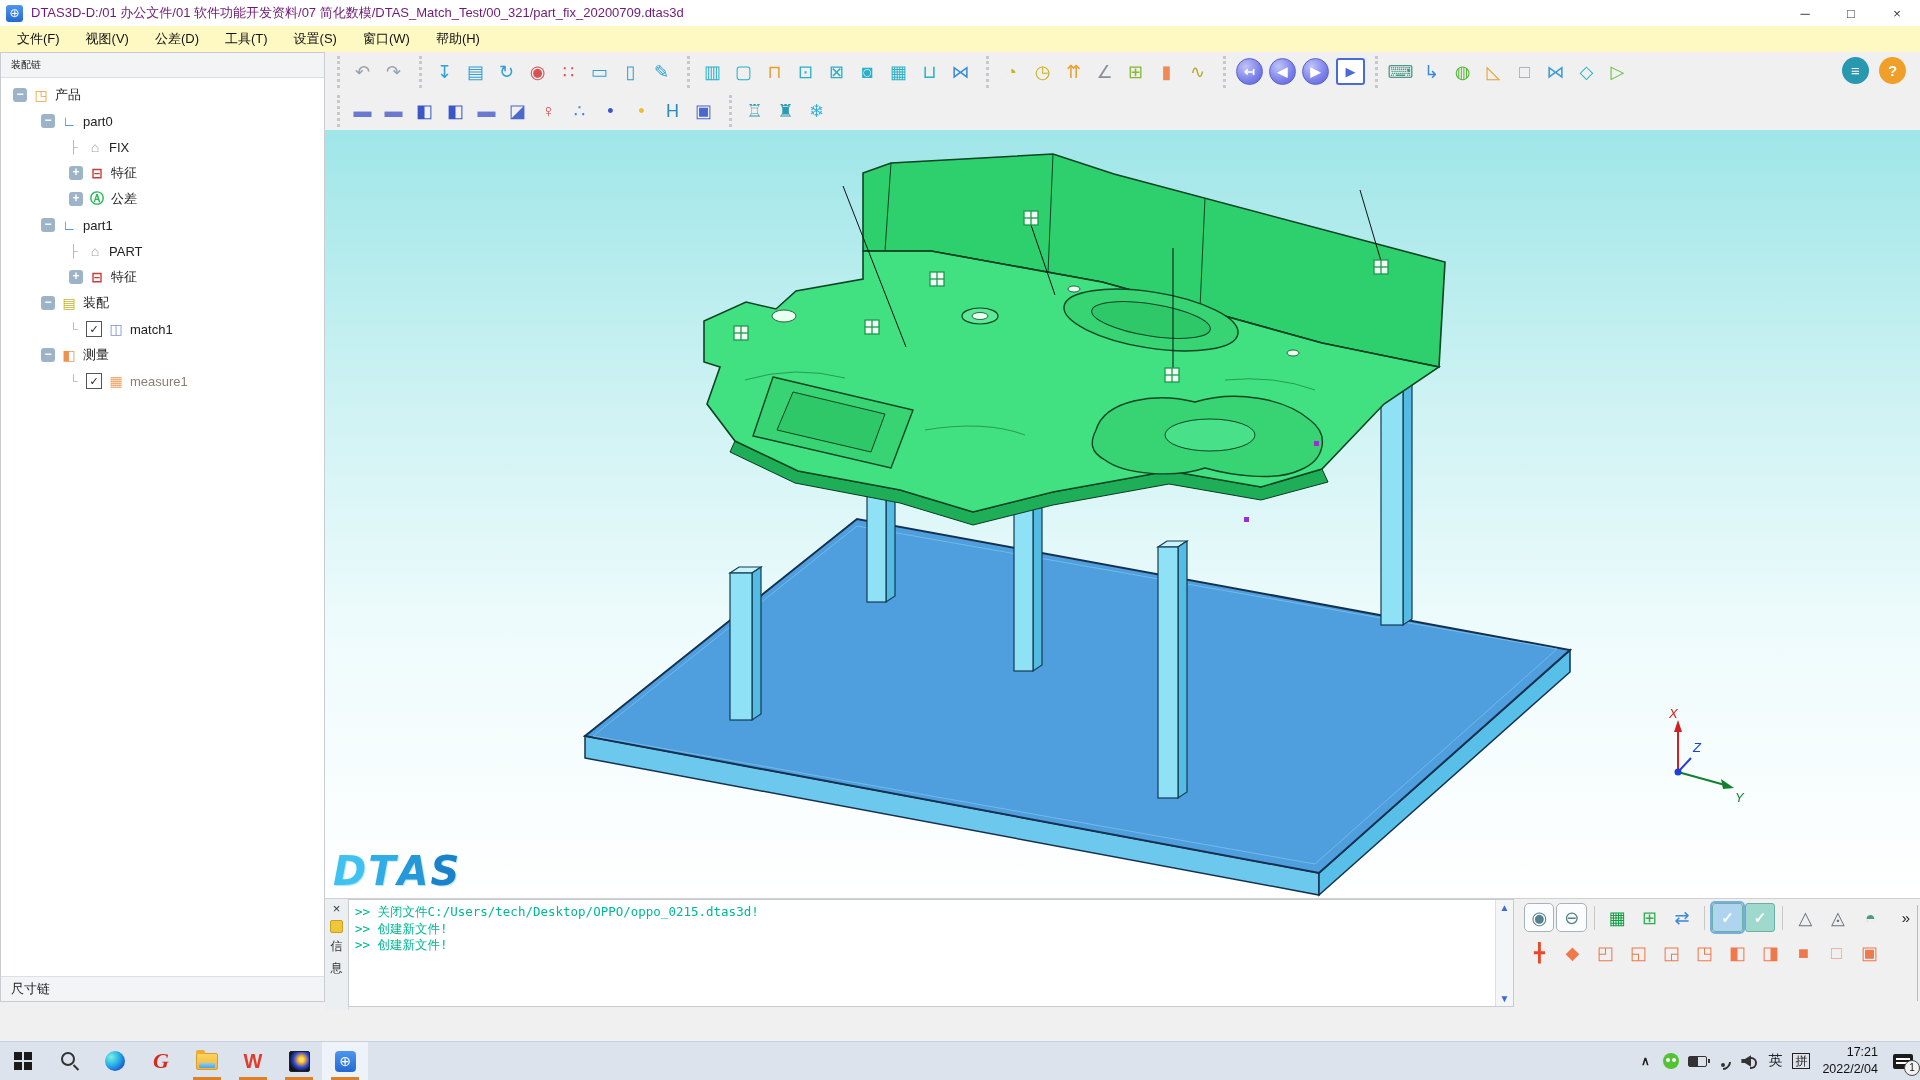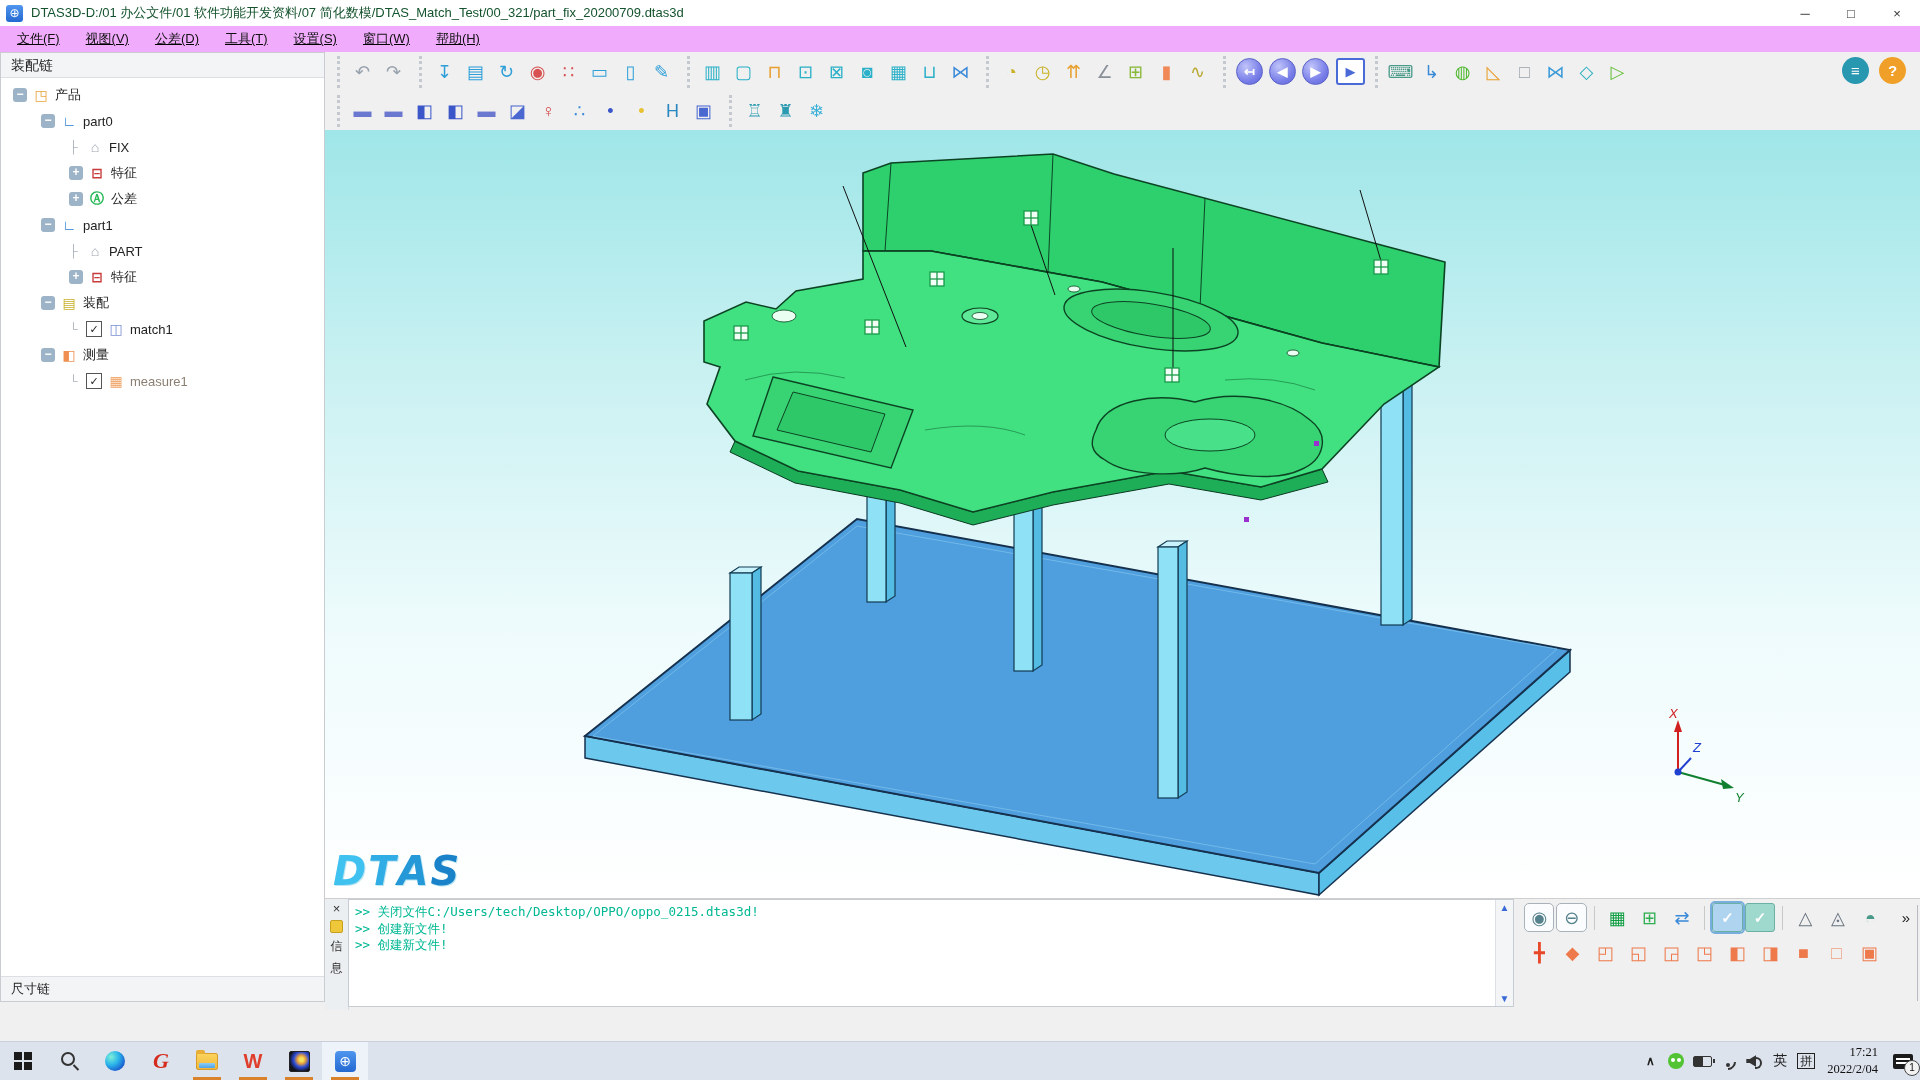--- a/index.html
+++ b/index.html
@@ -1,29 +1,29 @@
 <!DOCTYPE html>
 <html><head>
 <meta charset="utf-8">
 <style>
   html,body{margin:0;padding:0;}
   body{width:1920px;height:1080px;overflow:hidden;font-family:"Liberation Sans","DejaVu Sans",sans-serif;background:#f0f0f0;position:relative;}
   .screen{position:absolute;inset:0;}
   
   .titlebar{position:absolute;left:0;top:0;right:0;height:26px;background:#ffffff;display:flex;align-items:center;border-bottom:1px solid #ececec;}
   .appicon{width:17px;height:17px;margin:0 8px 0 6px;border-radius:3px;background:linear-gradient(#4f96ef,#2469d0);color:#fff;font-size:12px;display:flex;align-items:center;justify-content:center;}
-  .wtitle{font-size:13px;color:#14532d;}
+  .wtitle{font-size:13px;color:#701a75;}
   .wctrls{margin-left:auto;display:flex;height:100%;}
   .wbtn{width:46px;height:100%;border:none;background:transparent;font-size:13px;color:#333;cursor:pointer;}
   
-  .menubar{position:absolute;left:0;top:26px;right:0;height:26px;background:#f0abfc;display:flex;align-items:flex-end;border-bottom:1px solid #e3e3e3;padding-left:4px;text-decoration:underline;}
+  .menubar{position:absolute;left:0;top:26px;right:0;height:26px;background:#fef9c3;display:flex;align-items:flex-end;border-bottom:1px solid #e3e3e3;padding-left:4px;}
   .menu-item{border:none;background:transparent;font-size:13px;color:#111;padding:4px 13px;cursor:pointer;}
   
   .leftpanel{position:absolute;left:0;top:52px;width:325px;height:950px;background:#fff;border:1px solid #c9cdd2;box-sizing:border-box;display:flex;flex-direction:column;}
-  .ptitle{height:24px;line-height:24px;padding-left:10px;font-size:14px;color:#222;background:#f3f4f6;border-bottom:1px solid #dcdfe3;}
+  .ptitle{height:24px;line-height:24px;padding-left:10px;font-size:10px;color:#222;background:#f3f4f6;border-bottom:1px solid #dcdfe3;}
   .treebody{flex:1;overflow:hidden;padding-top:4px;}
   .titem{display:flex;align-items:center;height:26px;font-size:13px;gap:5px;cursor:default;}
   .titem[data-level="0"]{padding-left:12px;}
   .titem[data-level="1"]{padding-left:40px;}
   .titem[data-level="2"]{padding-left:68px;}
   .exp{width:14px;height:14px;flex:0 0 14px;background:#9db4c8;border-radius:3px;color:#fff;font-size:12px;line-height:13px;text-align:center;font-weight:bold;cursor:pointer;}
   .exp:empty{display:none;}
   .branch{color:#a8b0b8;width:12px;font-size:12px;}
   .branch:empty{display:none;}
   .check{width:14px;height:14px;flex:0 0 14px;border:1px solid #555;background:#fff;font-size:11px;line-height:14px;text-align:center;color:#222;cursor:pointer;}
@@ -99,21 +99,21 @@
   .tr-batt .trg{width:17px;height:9px;border:1.5px solid #333;border-radius:2px;background:linear-gradient(90deg,#333 0 55%,transparent 55%);}
   .tr-batt .trg::after{content:"";position:absolute;right:-4px;top:2.5px;width:2px;height:4px;background:#333;}
   .tr-wifi .trg{width:16px;height:13px;}
   .tr-wifi .trg::before{content:"";position:absolute;left:0;top:-1px;width:12px;height:12px;border:2px solid #333;border-radius:50%;clip-path:polygon(50% 50%,100% 0,100% 100%);transform:rotate(45deg);}
   .tr-wifi .trg::after{content:"";position:absolute;left:6px;top:8px;width:4px;height:4px;background:#333;border-radius:50%;}
   .tr-vol .trg{width:16px;height:12px;}
   .tr-vol .trg::before{content:"";position:absolute;left:0;top:0;width:10px;height:12px;background:#333;clip-path:polygon(0 33%,35% 33%,100% 0,100% 100%,35% 67%,0 67%);}
   .tr-vol .trg::after{content:"";position:absolute;right:0;top:2px;width:5px;height:8px;border:2px solid #333;border-left:none;border-radius:0 8px 8px 0;}
   .tr-text .trg{font-size:14px;}
   .tr-box .trg{font-size:12px;border:1px solid #222;padding:0 2px;line-height:14px;}
-  .clock{display:flex;flex-direction:column;align-items:flex-end;justify-content:center;font-size:12.5px;line-height:1.35;color:#111;padding:0 8px;cursor:pointer;font-family:Liberation Serif, serif;}
+  .clock{display:flex;flex-direction:column;align-items:flex-end;justify-content:center;font-size:12.5px;line-height:1.35;color:#111;padding:0 8px;cursor:pointer;}
   .notif{position:relative;width:34px;height:38px;display:flex;align-items:center;justify-content:center;background:none;border:none;cursor:pointer;}
   .notifbody{position:relative;width:20px;height:15px;background:#1b1b1b;border-radius:2px;}
   .notifbody::before{content:"";position:absolute;left:3px;top:4px;right:3px;height:2px;background:#fff;box-shadow:0 4px 0 #fff;}
   .badge{position:absolute;right:0px;bottom:4px;width:14px;height:14px;border-radius:50%;background:#f2f2f2;border:1px solid #444;font-size:10px;line-height:14px;text-align:center;color:#111;}
 </style>
 </head>
 <body>
 
 <div class="screen">
 

